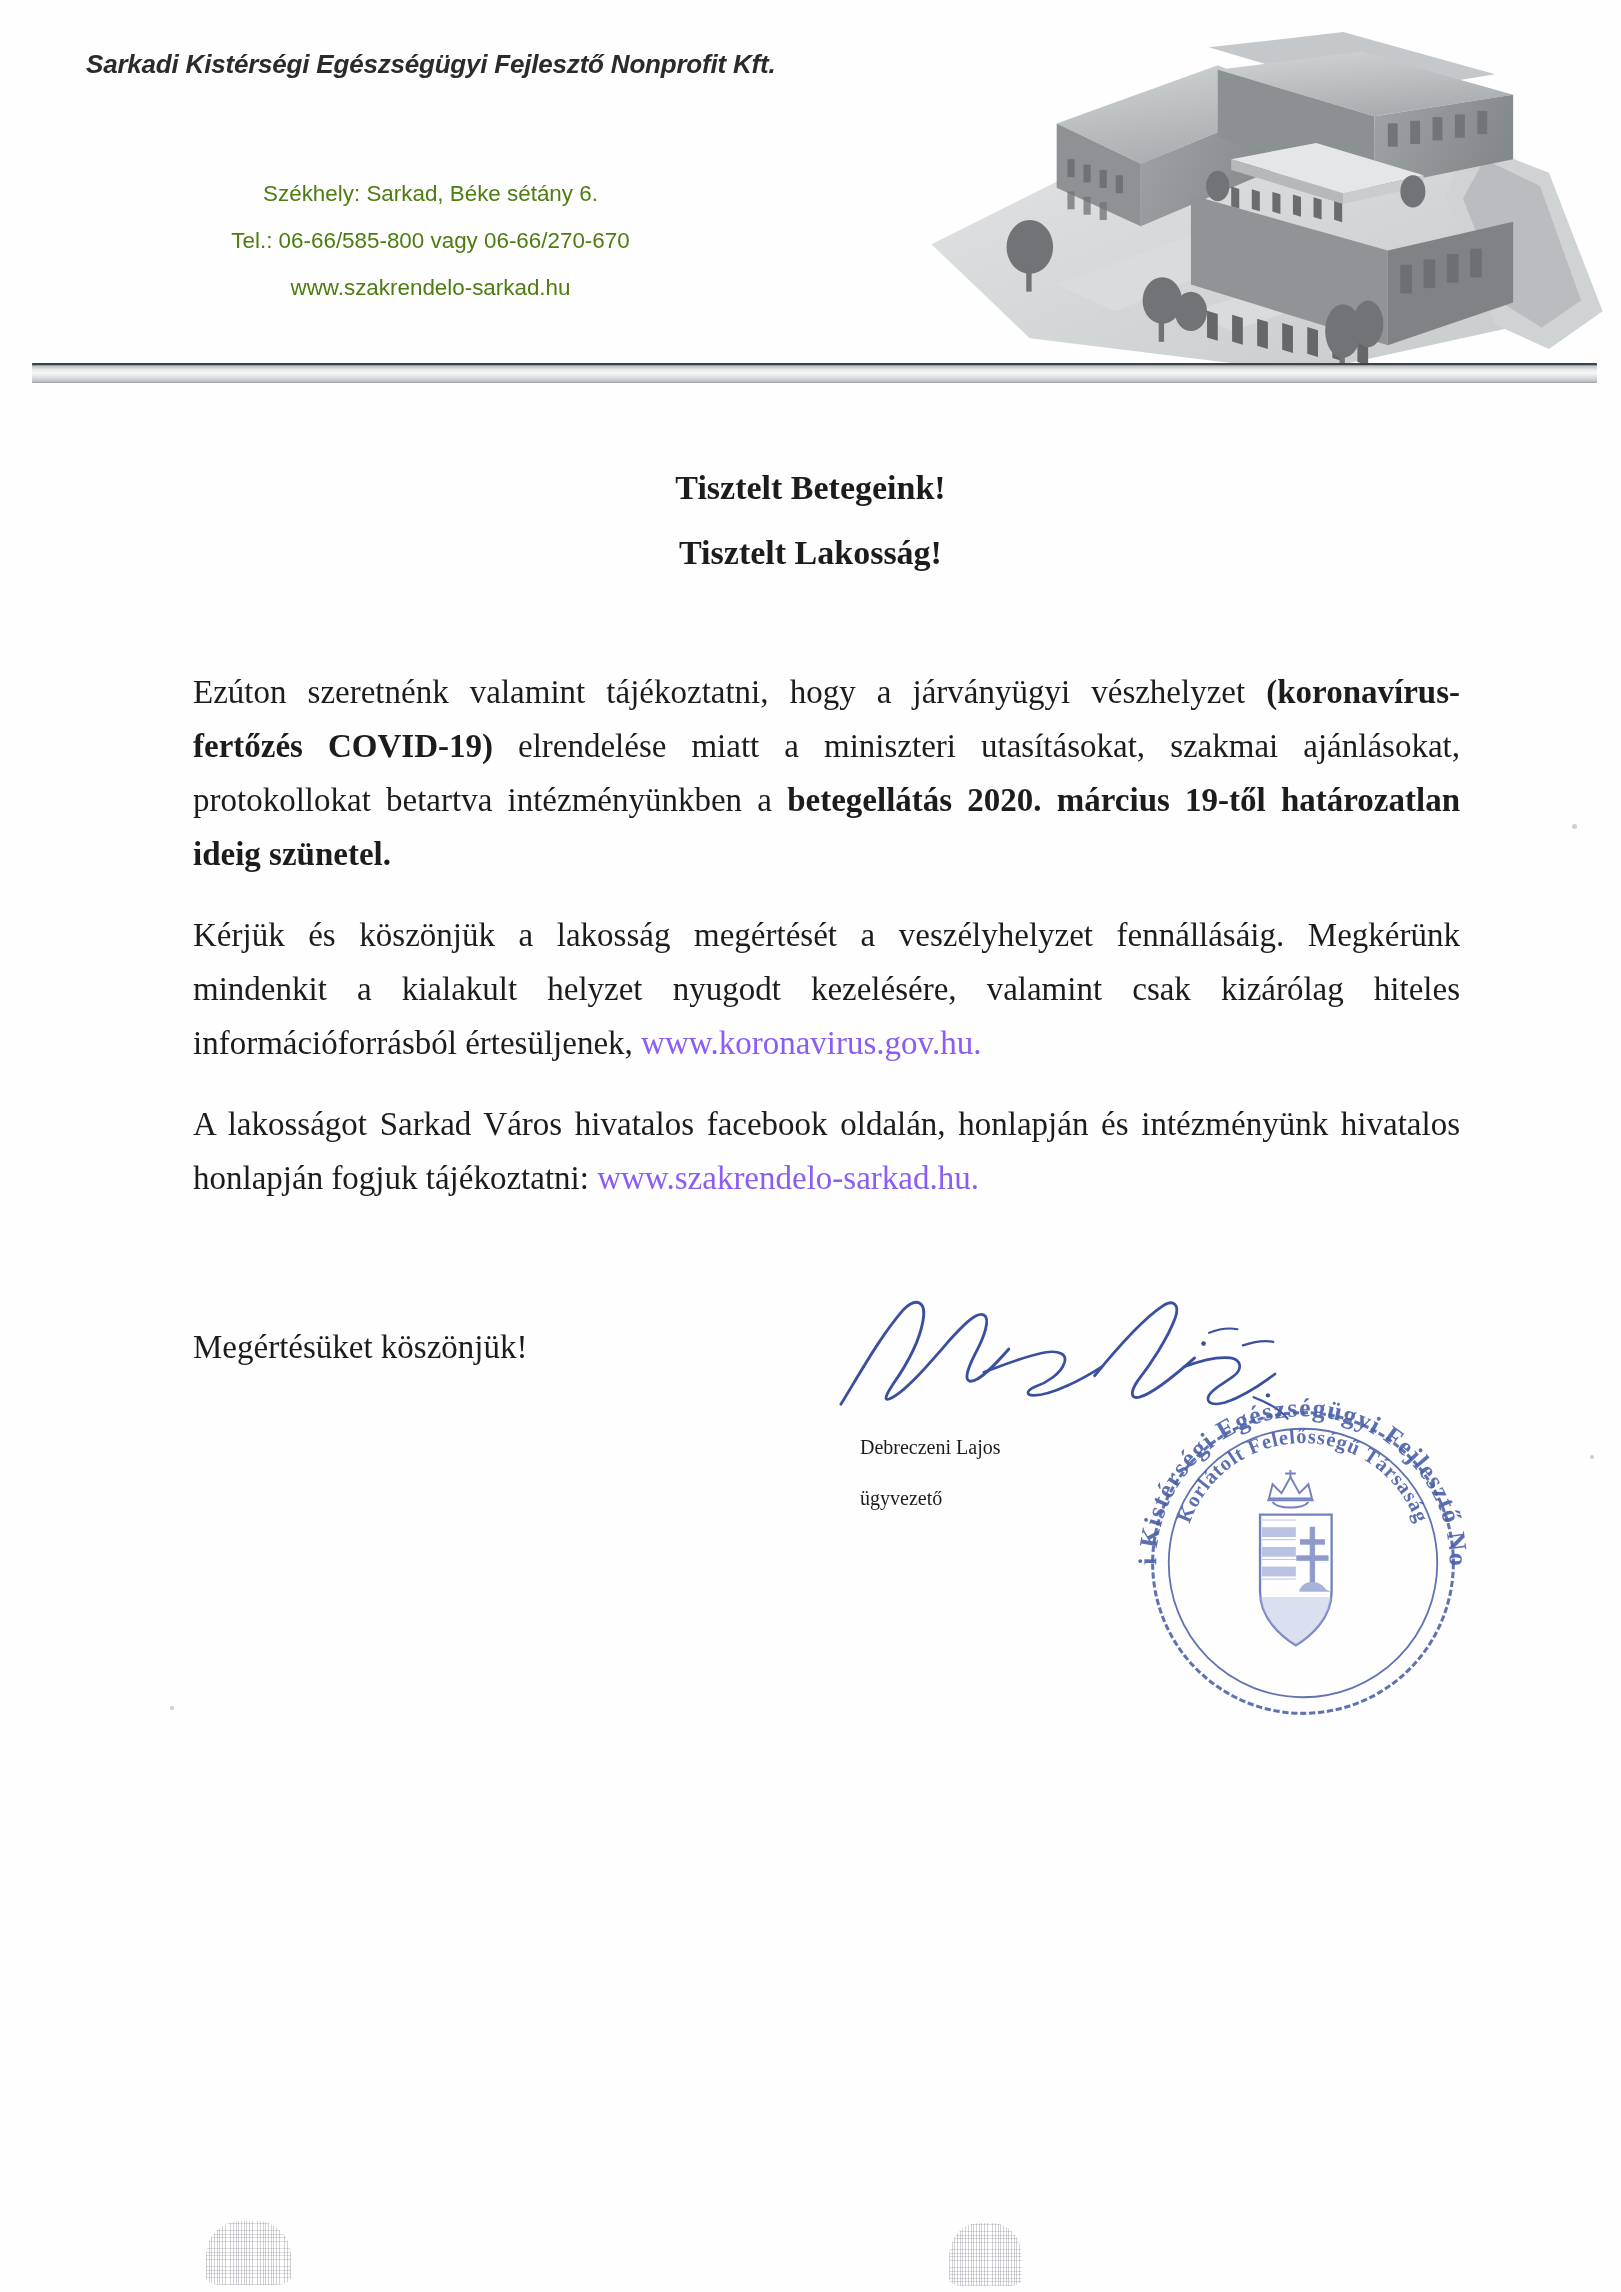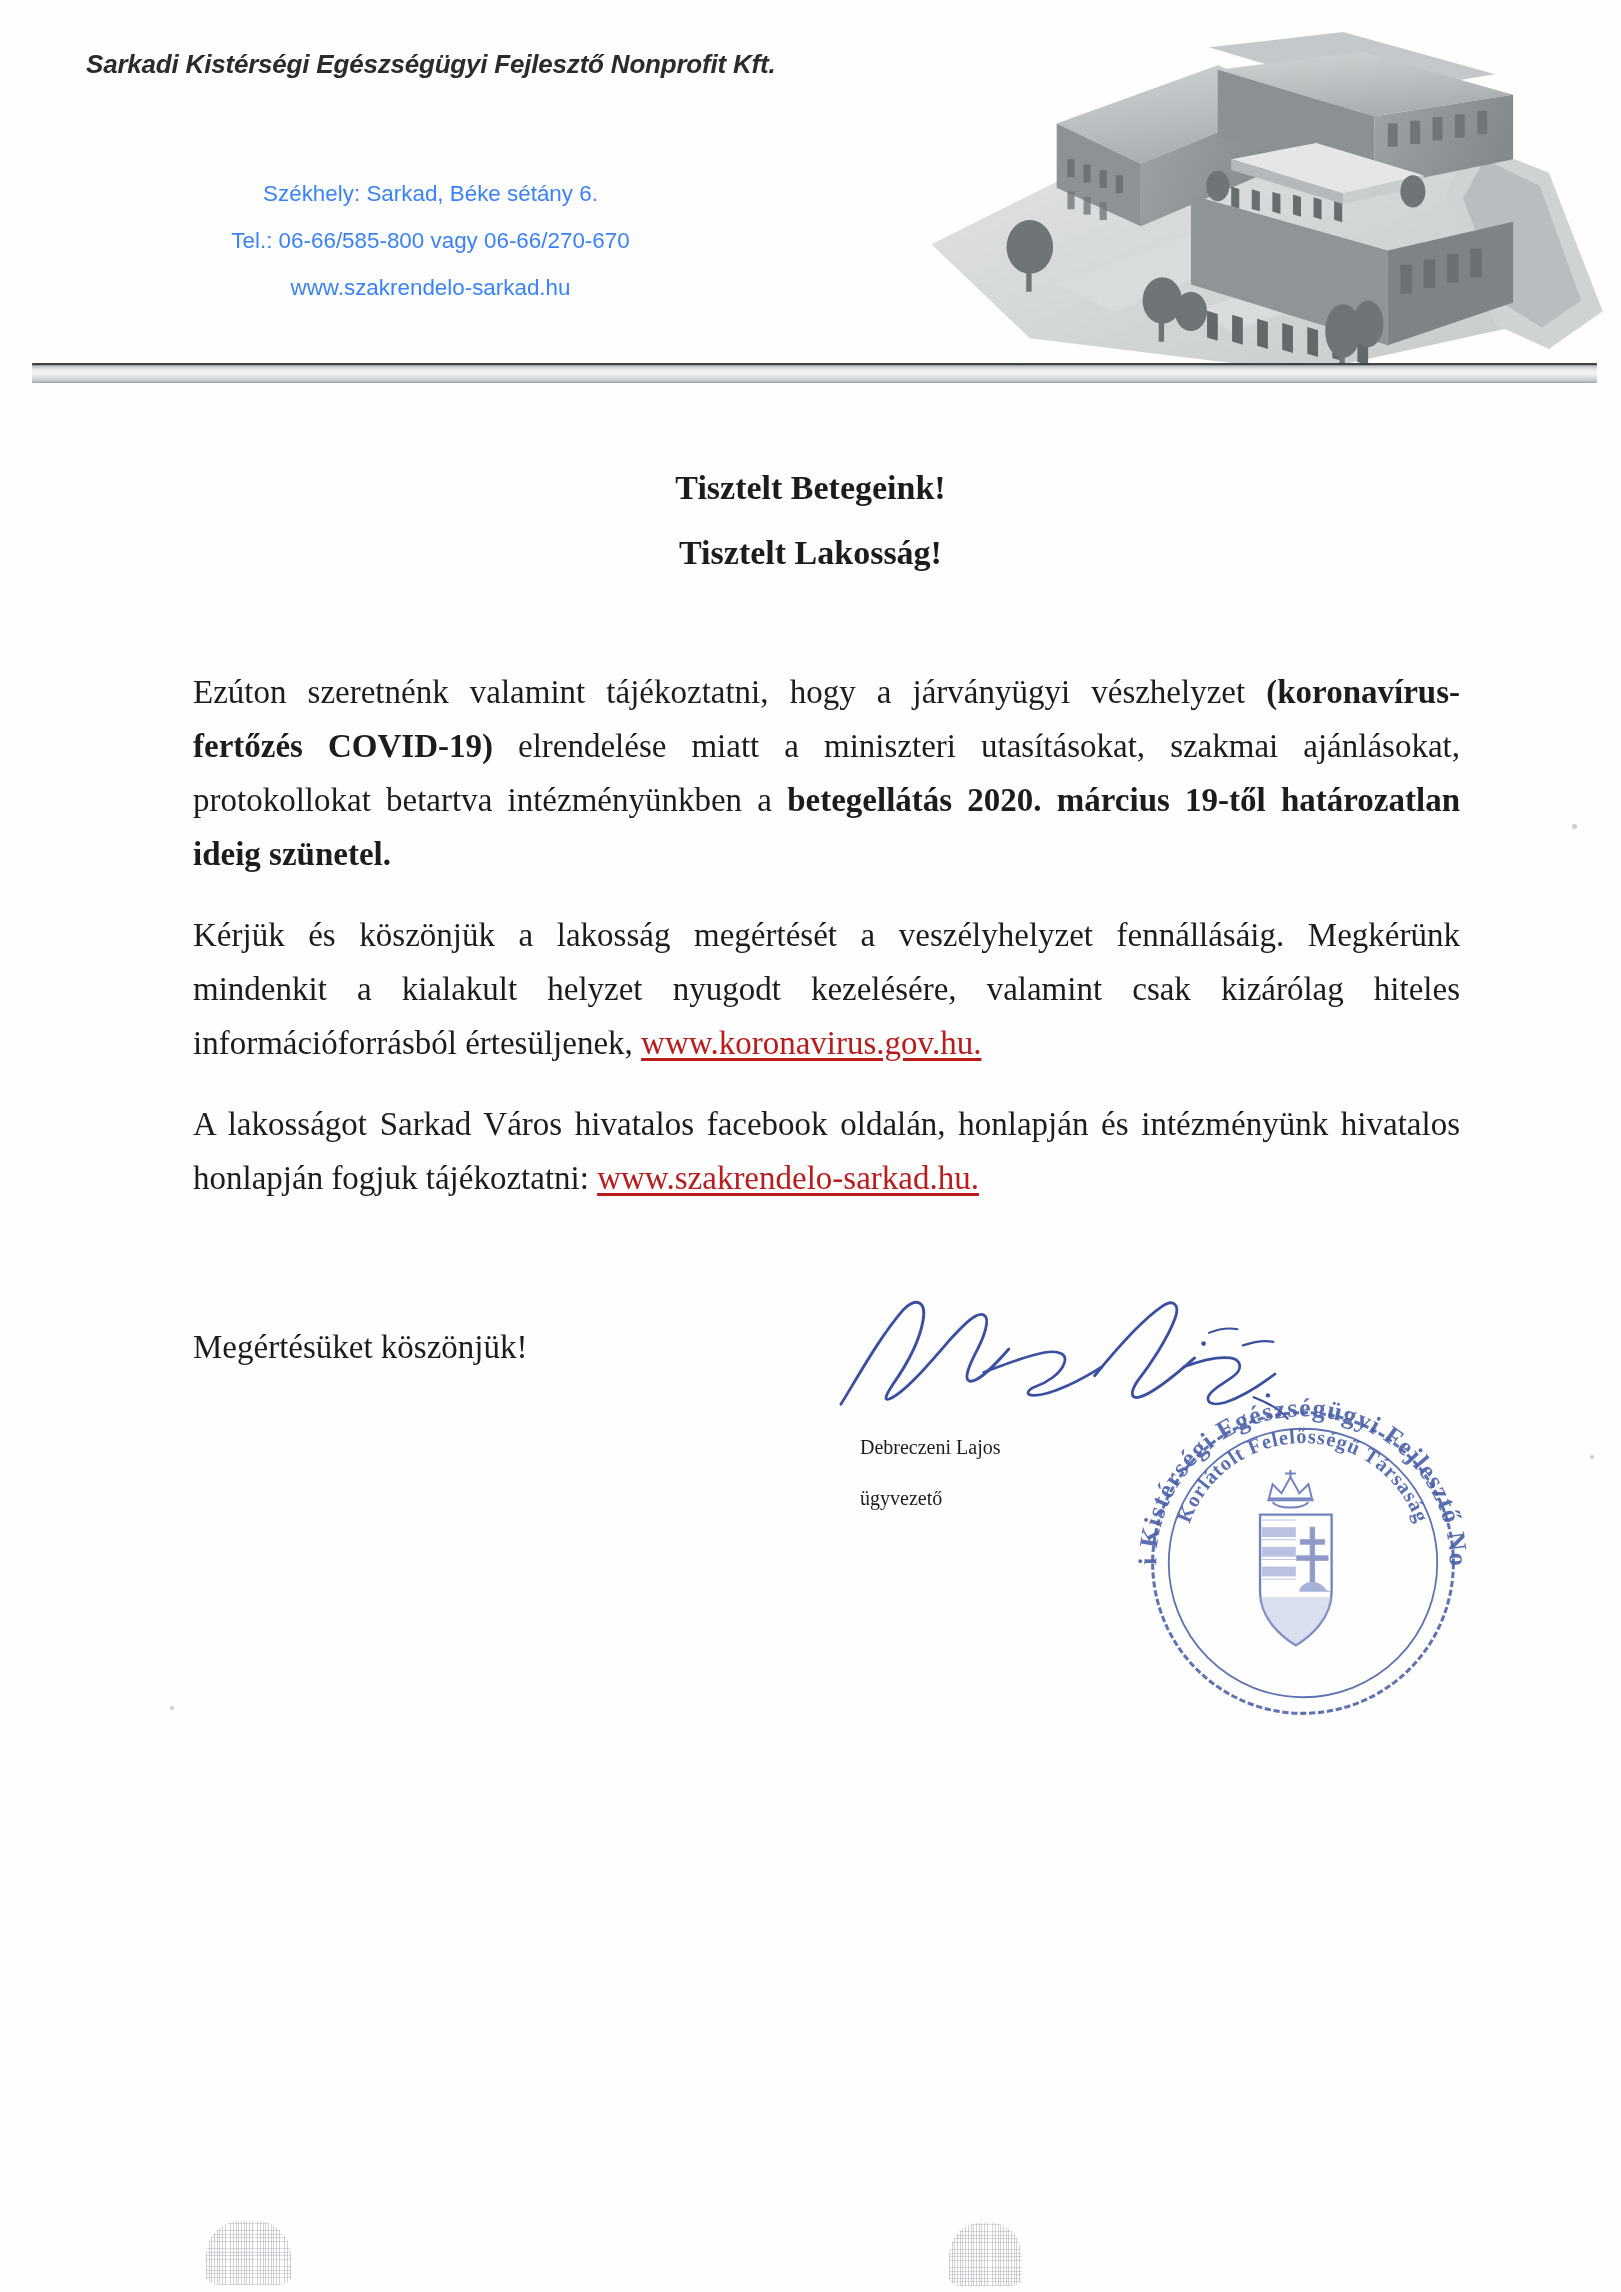--- a/index.html
+++ b/index.html
@@ -46,21 +46,21 @@
 
   .contact-block {
     position: absolute;
     left: 99px;
     top: 170px;
     width: 663px;
     text-align: center;
     font-family: "Liberation Sans", "DejaVu Sans", sans-serif;
     font-size: 22.4px;
     line-height: 47px;
-    color: #3b82f6;
+    color: #4d7c0f;
   }
   .contact-line { white-space: nowrap; }
 
   
   .building-art {
     position: absolute;
     right: 9px;
     top: 16px;
     width: 690px;
     height: 358px;
@@ -108,23 +108,22 @@
     text-align: justify;
     text-justify: inter-word;
     font-size: 33px;
     line-height: 54px;
     margin: 0 0 27px 0;
     hyphens: none;
   }
 
   .para b { font-weight: 700; }
   .para .lnk {
-    text-decoration: underline;
     text-underline-offset: 3.6px;
-    color: #b91c1c;
+    color: #8b5cf6;
   }
 
   
   .closing {
     position: absolute;
     left: 193px;
     top: 1324px;
     font-size: 33px;
     line-height: 47px;
   }

